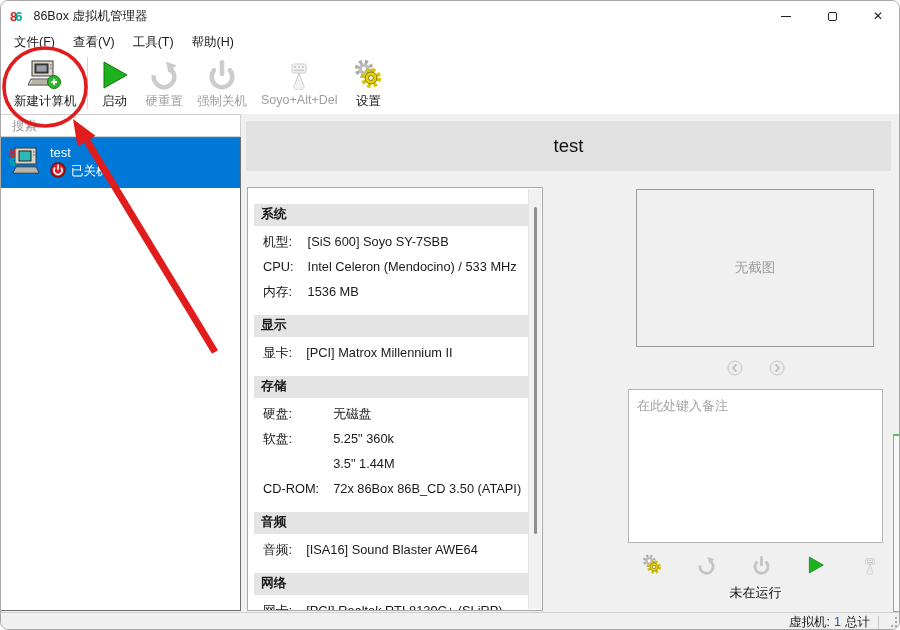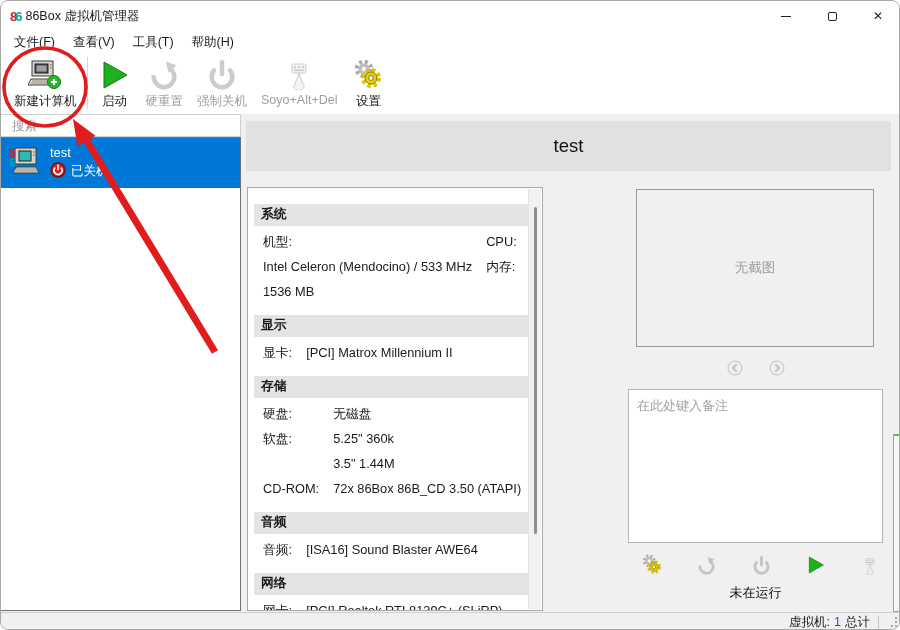--- a/index.html
+++ b/index.html
@@ -7,21 +7,21 @@
   body { font-family:"Liberation Sans","DejaVu Sans",sans-serif; font-size:12.5px; color:#1a1a1a; }
   #window { position:relative; width:900px; height:630px; background:#f0f0f0;
             border:1px solid #a8a8a8; border-radius:8px; overflow:hidden; }
 
   
   #titlebar { position:absolute; left:0; top:0; width:900px; height:30px; background:#ffffff;
               display:flex; align-items:center; }
   .applogo { margin-left:9px; font-weight:bold; font-size:13px; letter-spacing:-1px; }
   .applogo .c8 { color:#d82020; }
   .applogo .c6 { color:#00a8a0; margin-left:-1px; }
-  .apptitle { margin-left:4px; font-size:12.5px; color:#1a1a1a; }
+  .apptitle { margin-left:12px; font-size:12.5px; color:#1a1a1a; }
   .wincontrols { margin-left:auto; display:flex; height:30px; }
   .winbtn { width:46px; height:30px; display:flex; align-items:center; justify-content:center; color:#222; }
   .glyph-min { width:10px; height:1px; background:#222; display:block; }
   .glyph-max { width:9px; height:9px; border:1px solid #222; border-radius:2px; display:block; }
   .glyph-close { font-size:12px; }
 
   
   #menubar { position:absolute; left:0; top:30px; width:900px; height:22px; background:#ffffff;
              display:flex; align-items:center; padding-left:4px; }
   .menuitem { padding:2px 9px; font-size:12.5px; }
@@ -231,20 +231,21 @@
     </div>
   </div>
 
   <div id="band">test</div>
 
   <div id="details">
     <div id="details-inner">
       <div class="sec-header first">系统</div>
       <div class="sec-rows">
         <span>机型:</span>
+          <span>[SiS 600] Soyo SY-7SBB</span>
         <span>CPU:</span>
           <span>Intel Celeron (Mendocino) / 533 MHz</span>
         <span>内存:</span>
           <span>1536 MB</span>
       </div>
       <div class="sec-header">显示</div>
       <div class="sec-rows">
         <span>显卡:</span>
           <span>[PCI] Matrox Millennium II</span>
       </div>

